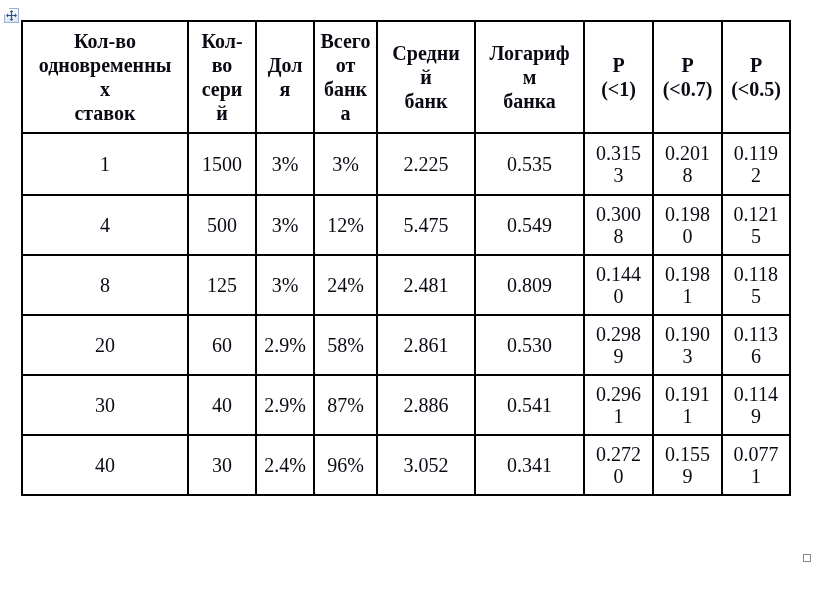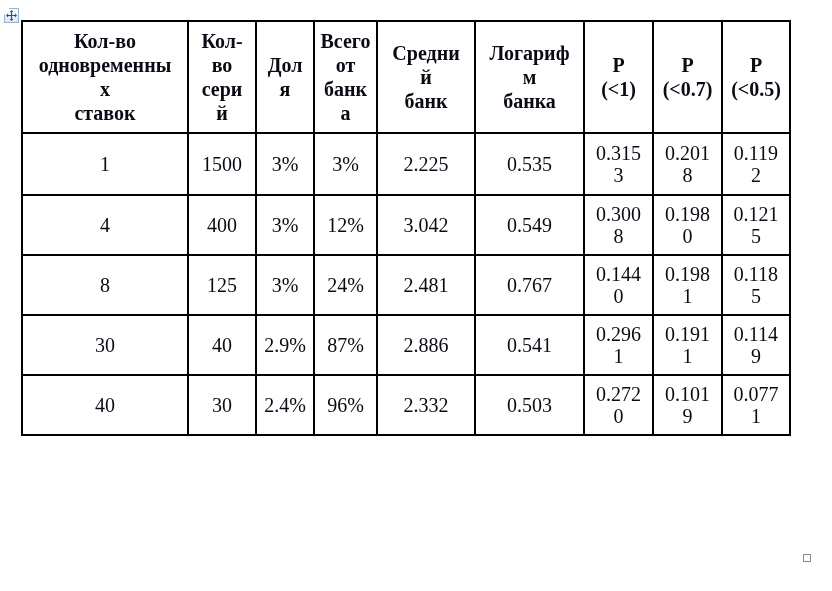--- a/index.html
+++ b/index.html
@@ -139,70 +139,84 @@
         <td>0.535</td>
         <td>0.315
 3</td>
         <td>0.201
 8</td>
         <td>0.119
 2</td>
       </tr>
       <tr class="data-row">
         <td>4</td>
-        <td>400</td>
+        <td>500</td>
         <td>3%</td>
         <td>12%</td>
-        <td>3.042</td>
+        <td>5.475</td>
         <td>0.549</td>
         <td>0.300
 8</td>
         <td>0.198
 0</td>
         <td>0.121
 5</td>
       </tr>
       <tr class="data-row">
         <td>8</td>
         <td>125</td>
         <td>3%</td>
         <td>24%</td>
         <td>2.481</td>
-        <td>0.767</td>
+        <td>0.809</td>
         <td>0.144
 0</td>
         <td>0.198
 1</td>
         <td>0.118
 5</td>
+      </tr>
+      <tr class="data-row">
+        <td>20</td>
+        <td>60</td>
+        <td>2.9%</td>
+        <td>58%</td>
+        <td>2.861</td>
+        <td>0.530</td>
+        <td>0.298
+9</td>
+        <td>0.190
+3</td>
+        <td>0.113
+6</td>
       </tr>
       <tr class="data-row">
         <td>30</td>
         <td>40</td>
         <td>2.9%</td>
         <td>87%</td>
         <td>2.886</td>
         <td>0.541</td>
         <td>0.296
 1</td>
         <td>0.191
 1</td>
         <td>0.114
 9</td>
       </tr>
       <tr class="data-row">
         <td>40</td>
         <td>30</td>
         <td>2.4%</td>
         <td>96%</td>
-        <td>2.332</td>
-        <td>0.503</td>
+        <td>3.052</td>
+        <td>0.341</td>
         <td>0.272
 0</td>
-        <td>0.101
+        <td>0.155
 9</td>
         <td>0.077
 1</td>
       </tr>
     </tbody>
   </table>
 
   <div class="resize-handle"></div>
 
 </div>

